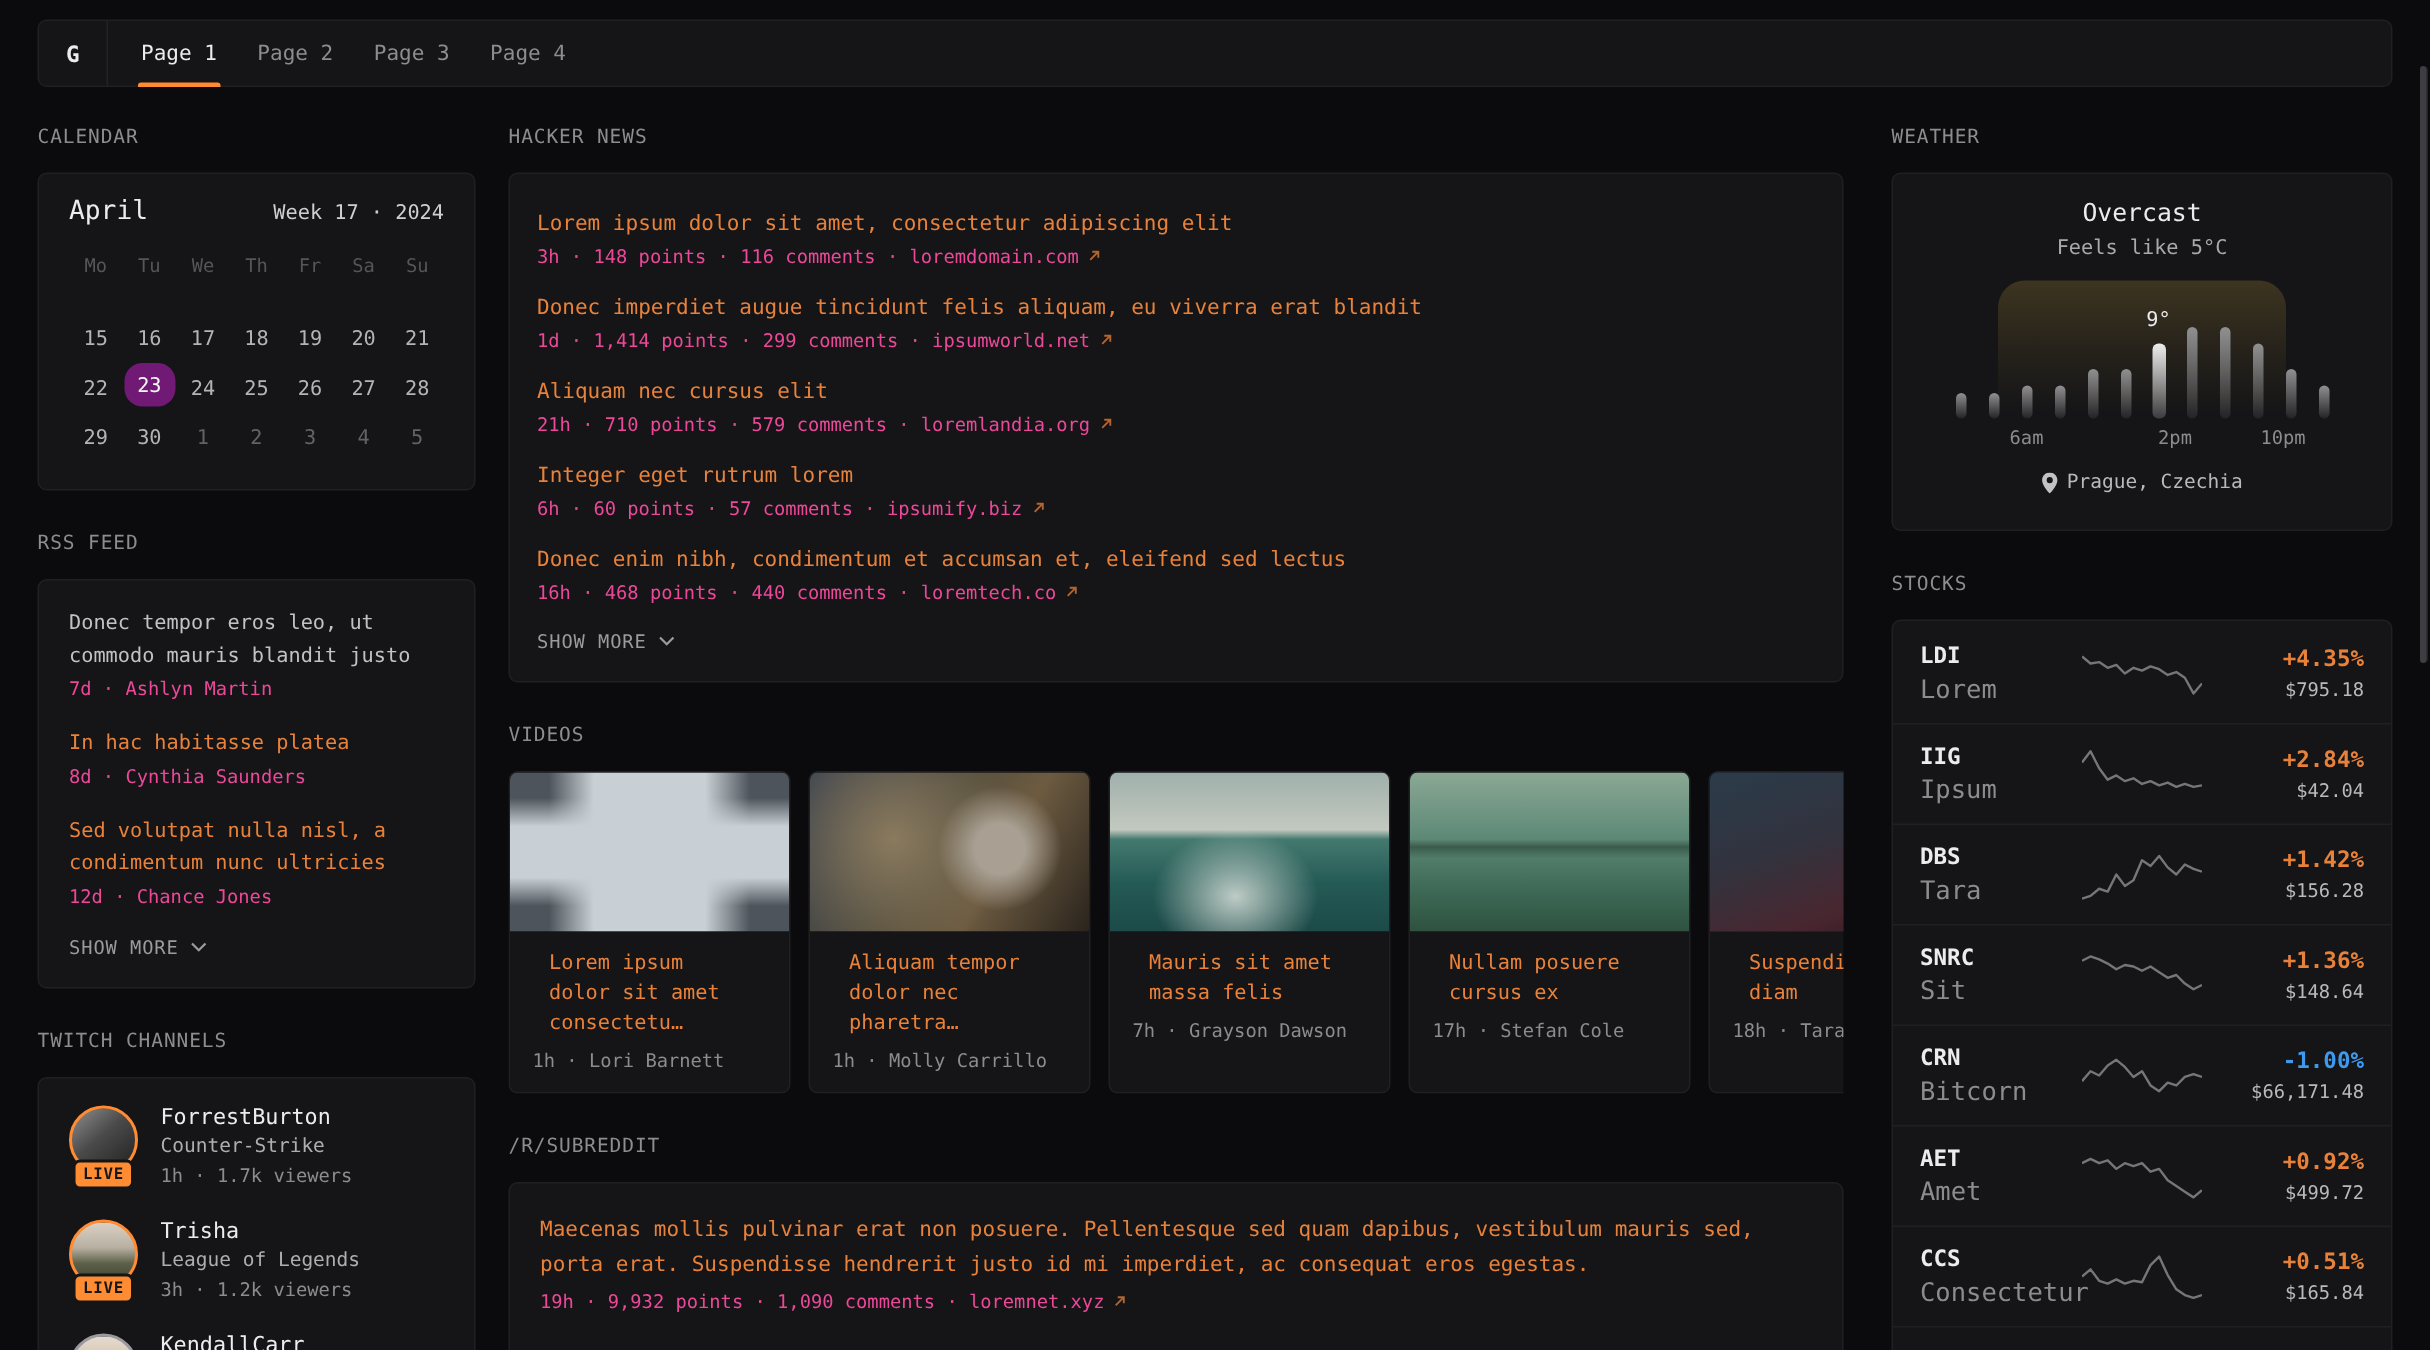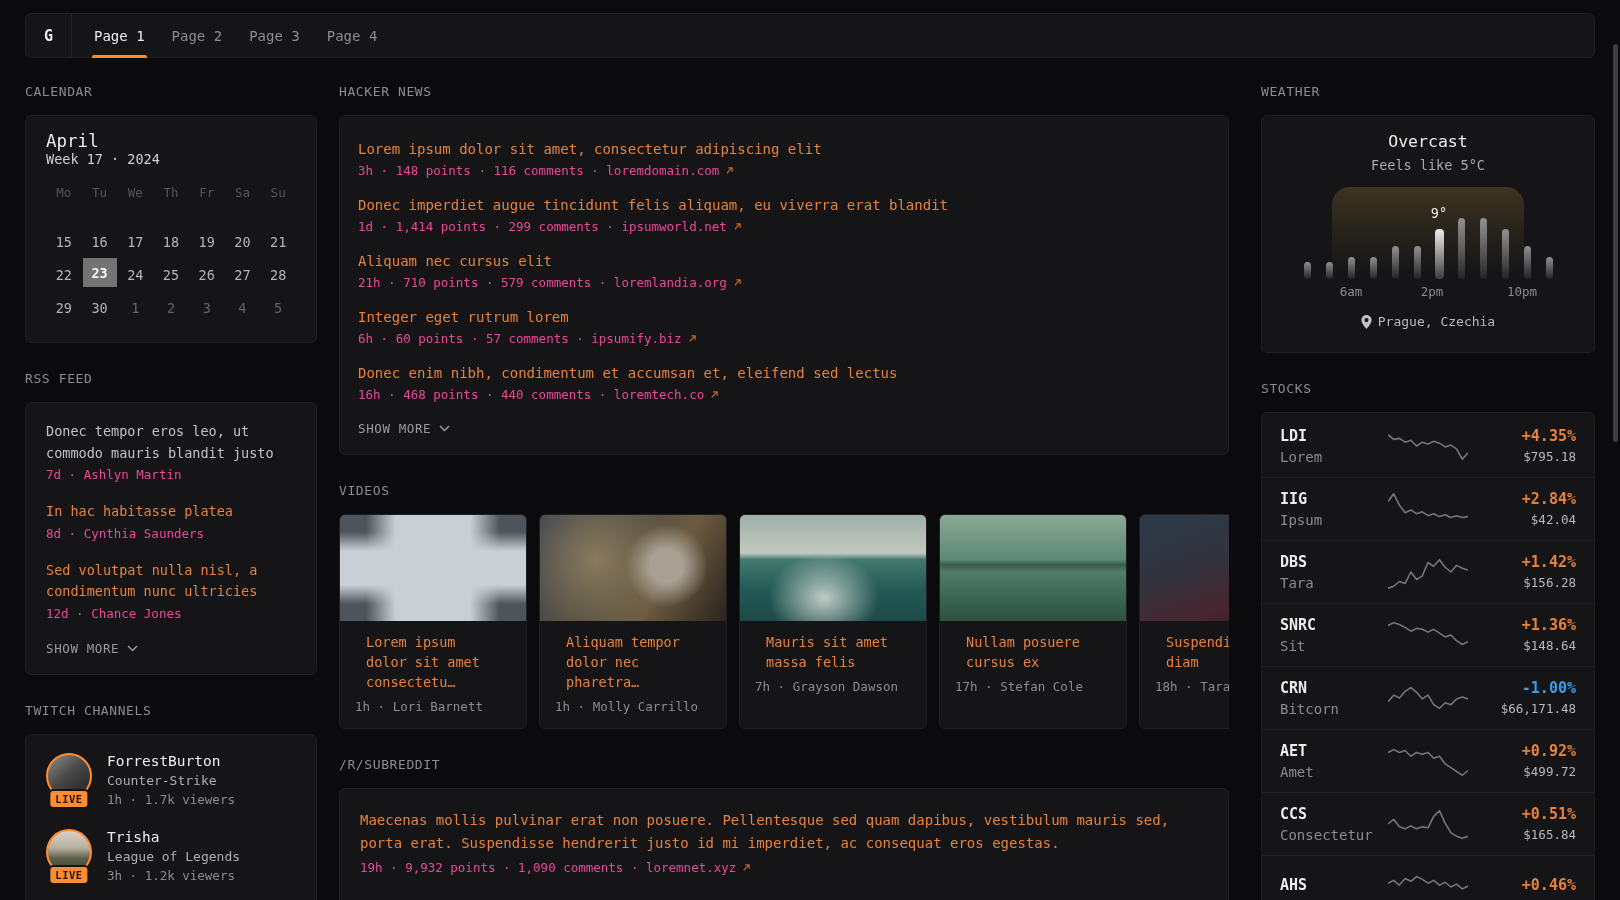--- a/index.html
+++ b/index.html
@@ -25,28 +25,28 @@
   .layout { display:flex; margin-top:26px; align-items:flex-start; }
   .col-left  { width:292px; flex:none; }
   .col-mid   { width:890px; flex:none; margin-left:22px; }
   .col-right { flex:1; margin-left:32px; min-width:0; }
   .widget { margin-bottom:28px; }
   h2.heading { font-size:13px; font-weight:normal; color:#8c8c91; letter-spacing:.6px; margin:0 0 15px; line-height:16px; }
   .card { background:#151517; border:1px solid #202024; border-radius:6px; }
 
   
   .cal { padding:15px 20px 18px; }
-  .cal-head { display:flex; justify-content:space-between; align-items:baseline;flex-direction:column; }
+  .cal-head { display:flex; justify-content:space-between; align-items:baseline; }
   .cal-month { font-size:17.5px; color:#ececee; }
   .cal-week { font-size:13.5px; color:#cfcfd2; }
   .cal-grid { display:grid; grid-template-columns:repeat(7,1fr); margin-top:18px; justify-items:center; }
   .cal-dow { font-size:12.5px; color:#55555a; height:22px; }
   .cal-cell { font-size:13.5px; color:#b4b4b7; height:33px; width:34px; display:flex; align-items:center; justify-content:center; }
   .cal-cell.dim { color:#636367; }
-  .cal-cell.today { background:#737373; border-radius:0; color:#f5f5f6; font-weight:bold; height:29px; }
+  .cal-cell.today { background:#701a75; border-radius:12px; color:#f5f5f6; font-weight:normal; height:29px; }
 
   
   .rss { padding:18px 20px; }
   .rss-item { margin-bottom:19px; }
   .rss-title { display:block; font-size:13.5px; line-height:21.5px; color:#e8823b; }
   .rss-title.visited { color:#c2c2c5; }
   .meta { font-size:12.5px; color:#ec4899; margin-top:3px; display:flex; align-items:center; gap:6px; }
   .show-more { display:inline-flex; align-items:center; gap:8px; font-size:12.5px; color:#9b9b9f; letter-spacing:.6px; background:none; border:none; padding:0; font-family:inherit; cursor:pointer; }
   .show-more svg { stroke:#9b9b9f; }
 
@@ -98,30 +98,30 @@
   .w-feels { font-size:13.5px; color:#a9a9ad; margin-top:6px; }
   .w-chart { position:relative; width:264px; height:92px; margin:14px auto 0; }
   .w-glow { position:absolute; left:36px; width:192px; top:0; bottom:0; border-radius:18px 18px 0 0;
             background:linear-gradient(180deg,rgba(146,118,52,.32) 0%,rgba(146,118,52,.12) 55%,rgba(146,118,52,0) 95%); }
   .w-bars { position:absolute; inset:0; display:flex; align-items:flex-end; justify-content:center; }
   .wbar { width:7px; margin:0 7.5px; border-radius:4px; background:linear-gradient(180deg,#909092 0%,rgba(144,144,146,.12) 100%); }
   .wbar.current { width:9px; margin:0 6.5px; background:linear-gradient(180deg,#ededee 0%,rgba(237,237,238,.18) 100%); }
   .w-temp { position:absolute; left:143px; transform:translateX(-50%); bottom:58px; font-size:13.5px; color:#ececee; }
   .w-hours { position:relative; height:17px; margin:5px auto 0; width:264px; font-size:12.5px; color:#8b8b90; }
   .w-hours span { position:absolute; transform:translateX(-50%); top:0; }
-  .hl-0 { left:55px; } .hl-1 { left:136px; } .hl-2 { left:226px; }
+  .hl-0 { left:55px; } .hl-1 { left:154px; } .hl-2 { left:226px; }
   .w-loc { margin-top:13px; font-size:13px; color:#b9b9bc; display:inline-flex; align-items:center; gap:6px; }
 
   
   .stocks { padding:2px 0; }
   .s-row { display:flex; align-items:center; padding:12px 18px; border-top:1px solid #202024; cursor:pointer; }
   .s-row:first-child { border-top:none; }
   .s-left { width:100px; flex:none; }
   .s-ticker { font-size:15px; font-weight:bold; color:#ececee; }
-  .s-name { font-size:14px; color:#8b8b90; margin-top:4px; }
+  .s-name { font-size:17px; color:#8b8b90; margin-top:4px; }
   .s-spark { width:80px; height:38px; flex:none; margin:0 8px; }
   .s-spark polyline { fill:none; stroke:#76767a; stroke-width:1.6; vector-effect:non-scaling-stroke; stroke-linejoin:round; }
   .s-right { flex:1; text-align:right; min-width:0; }
   .s-change { font-size:15px; font-weight:bold; color:#e8823b; }
   .s-change.down { color:#3d9aee; }
   .s-price { font-size:12.5px; color:#b9b9bc; margin-top:4px; }
 
   .scrollbar { position:fixed; right:2px; top:44px; width:5px; height:398px; background:#3e3e42; border-radius:3px; cursor:pointer; }
 </style>
 </head>

